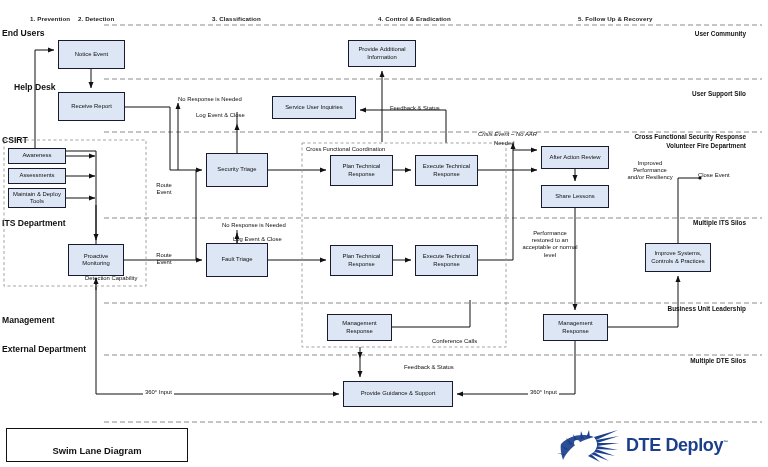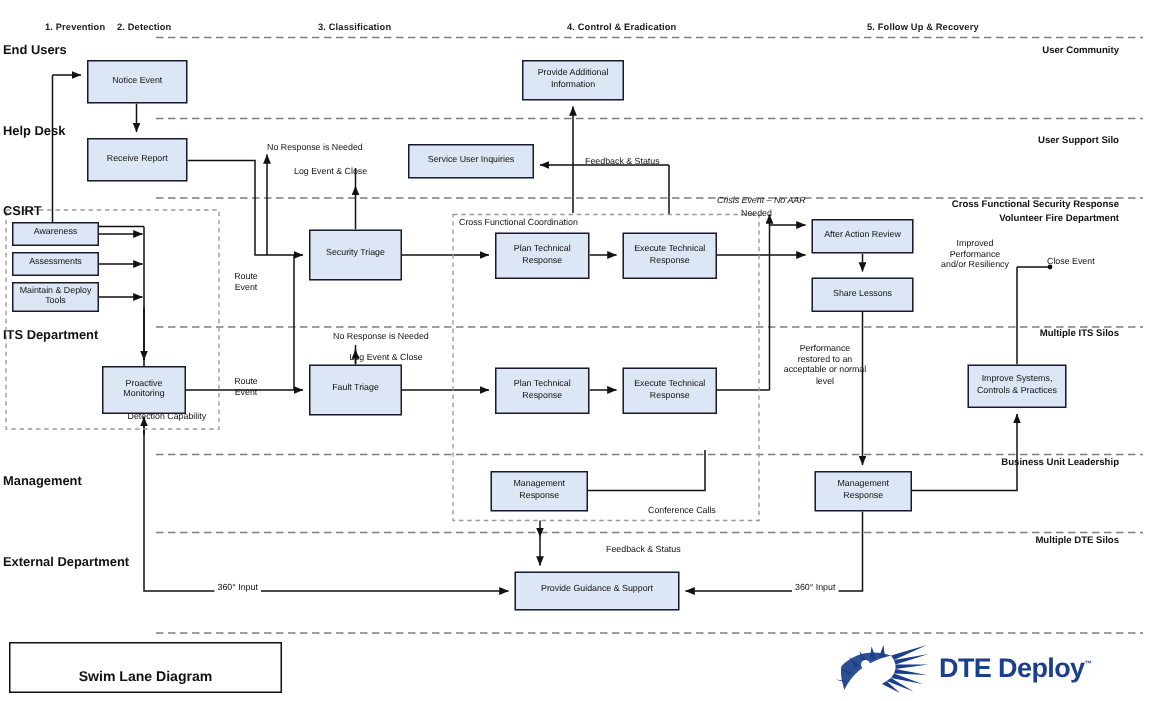--- a/index.html
+++ b/index.html
@@ -130,25 +130,25 @@
     </g>
   </svg>
 
   <div class="phase" style="left:30px;top:15px;">1. Prevention</div>
   <div class="phase" style="left:78px;top:15px;">2. Detection</div>
   <div class="phase" style="left:212px;top:15px;">3. Classification</div>
   <div class="phase" style="left:378px;top:15px;">4. Control &amp; Eradication</div>
   <div class="phase" style="left:578px;top:15px;">5. Follow Up &amp; Recovery</div>
 
   <div class="lane-label" style="left:2px;top:28px;">End Users</div>
-  <div class="lane-label" style="left:2px;top:82px;">Help Desk</div>
+  <div class="lane-label" style="left:14px;top:82px;">Help Desk</div>
   <div class="lane-label" style="left:2px;top:135px;">CSIRT</div>
   <div class="lane-label" style="left:2px;top:218px;">ITS Department</div>
   <div class="lane-label" style="left:2px;top:315px;">Management</div>
-  <div class="lane-label" style="left:2px;top:369px;text-align:center;">External Department</div>
+  <div class="lane-label" style="left:2px;top:344px;text-align:center;">External Department</div>
 
   <div class="lane-label right" style="right:22px;top:30px;">User Community</div>
   <div class="lane-label right" style="right:22px;top:90px;">User Support Silo</div>
   <div class="lane-label right two" style="right:22px;top:133px;">
     <div>Cross Functional Security Response</div>
     <div>Volunteer Fire Department</div>
   </div>
   <div class="lane-label right" style="right:22px;top:219px;">Multiple ITS Silos</div>
   <div class="lane-label right" style="right:22px;top:305px;">Business Unit Leadership</div>
   <div class="lane-label right" style="right:22px;top:357px;">Multiple DTE Silos</div>

